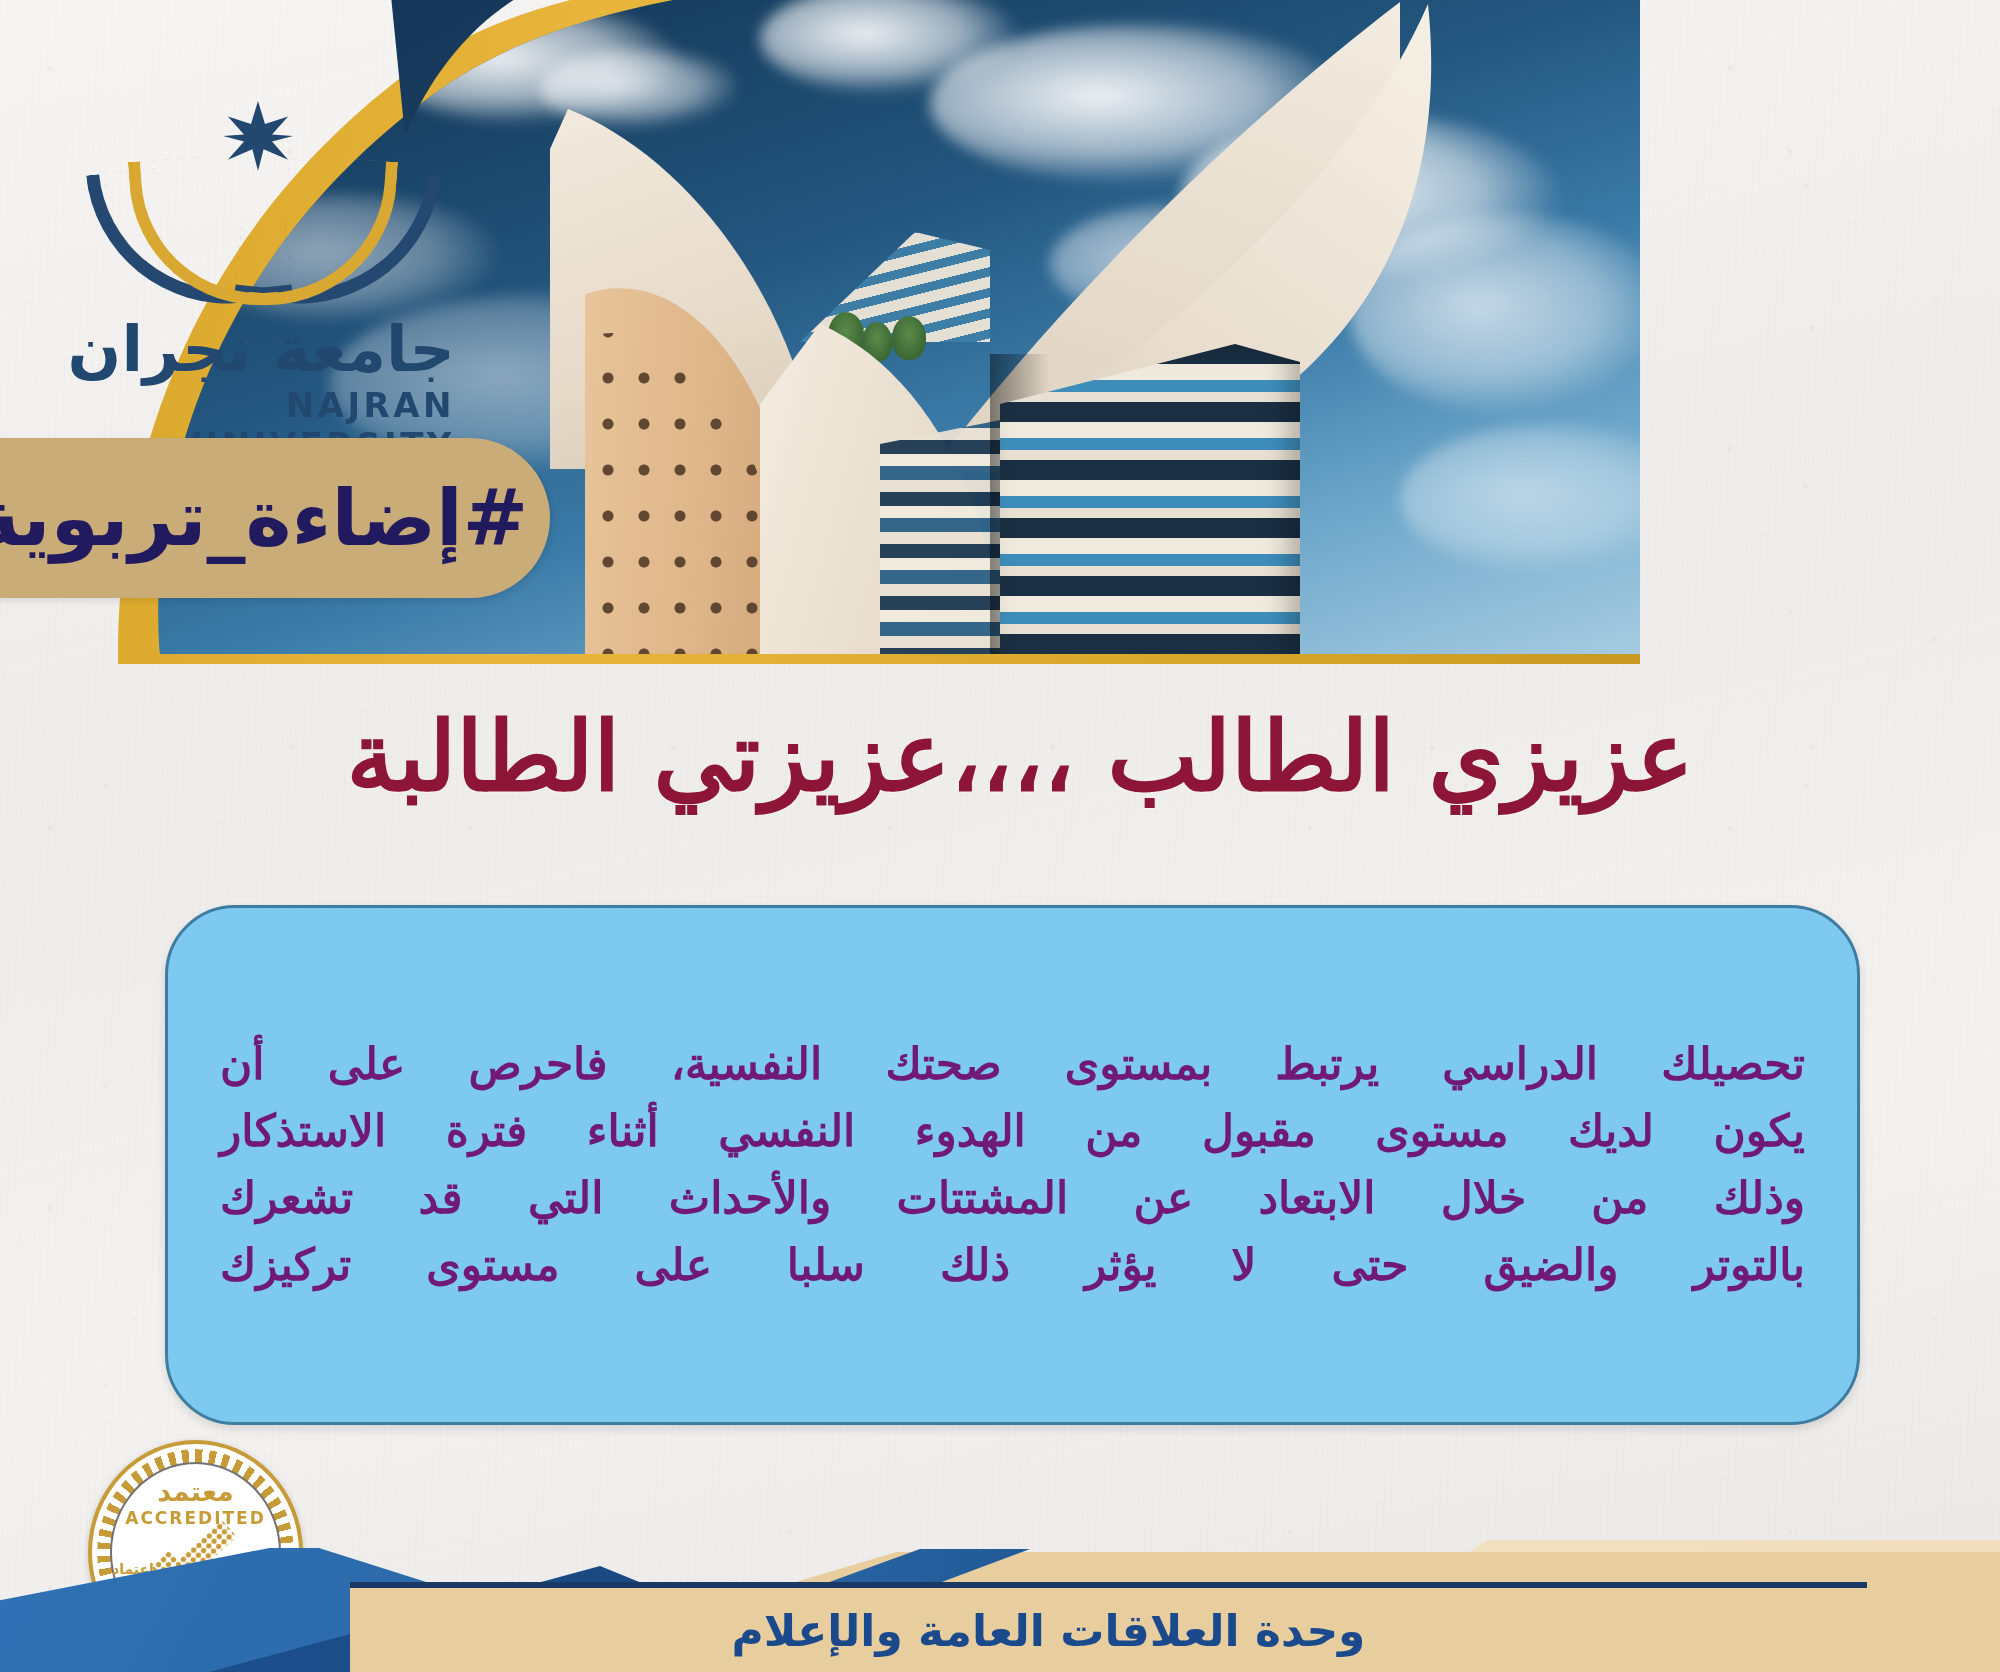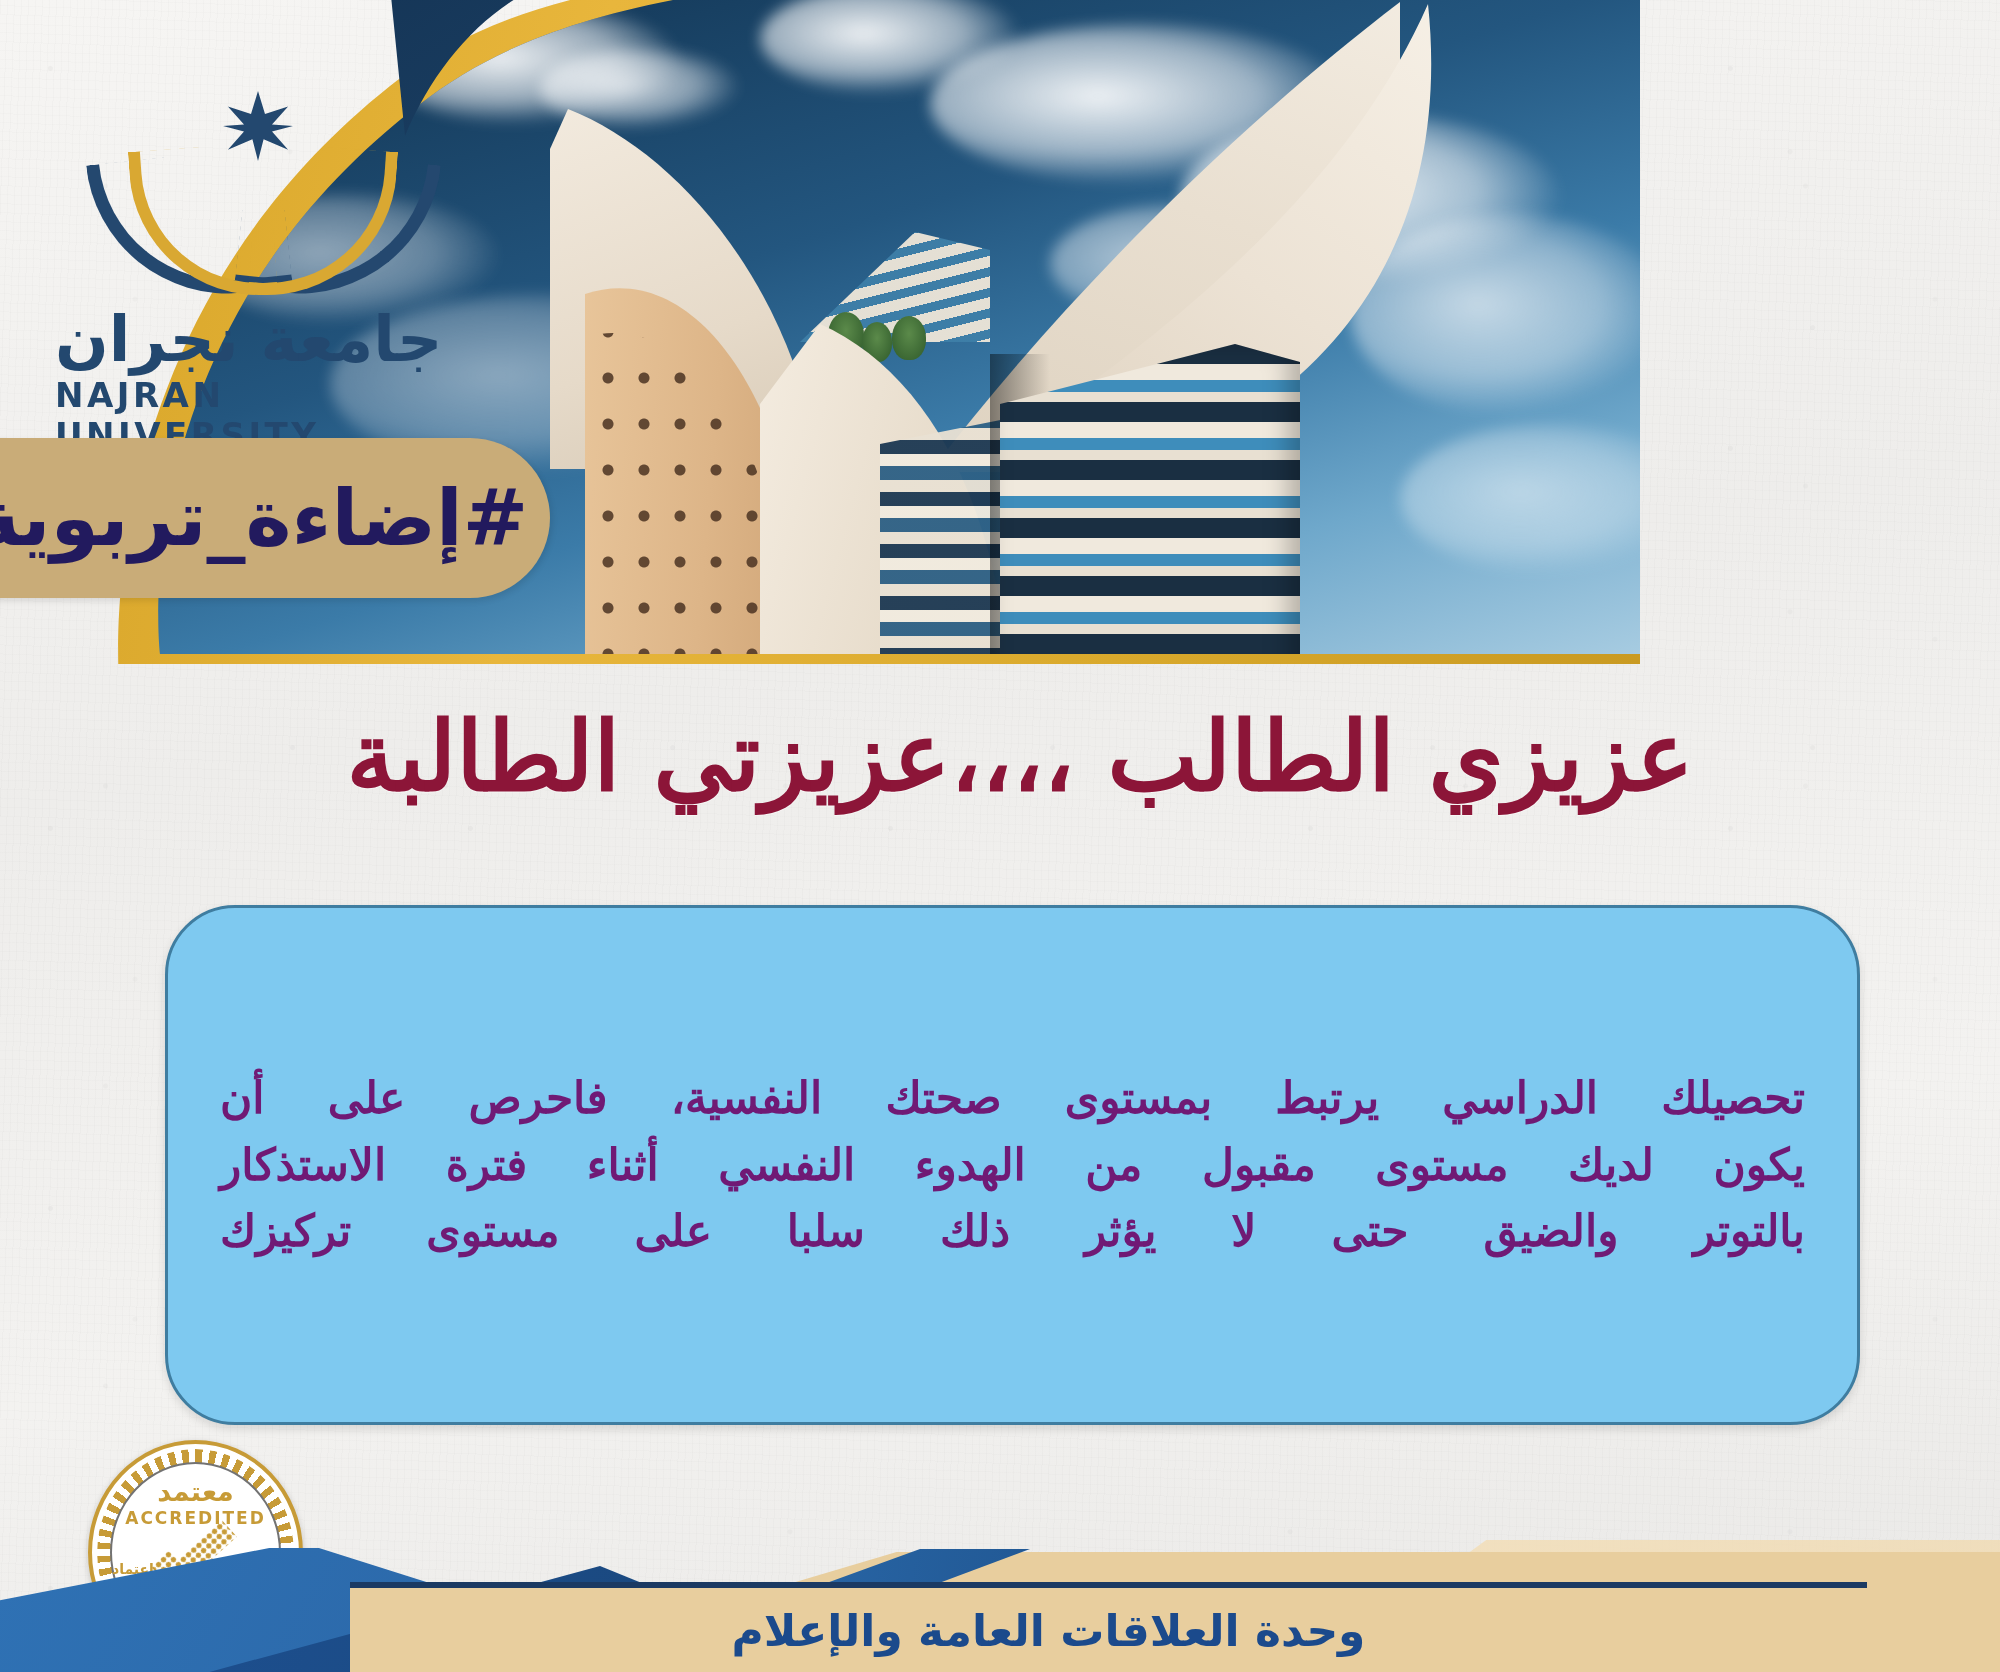--- a/index.html
+++ b/index.html
@@ -169,23 +169,23 @@
     width: 520px; height: 260px;
     background: linear-gradient(150deg, #12304f 0%, #1b4065 100%);
     clip-path: path("M 520 -10 L 520 0 C 470 30 430 80 405 140 L 390 -10 Z");
   }
 
   
   .logo-block {
     position: absolute;
     right: 1545px;            
     left: 55px;
-    top: 85px;
+    top: 95px;
     width: 400px;
-    text-align: left;
+    text-align: right;
     direction: rtl;
   }
   .logo-mark { position: relative; width: 400px; height: 230px; margin: 0 auto; }
   .logo-star {
     position: absolute; left: 168px; top: 6px; width: 70px; height: 70px;
     background: #23486f;
     clip-path: polygon(
       50% 0%, 60% 33%, 93% 22%, 70% 48%, 100% 50%,
       70% 58%, 93% 84%, 58% 69%, 50% 100%, 42% 69%,
       7% 84%, 30% 58%, 0% 50%, 30% 48%, 7% 22%, 40% 33%);
@@ -458,20 +458,21 @@
 
   <div class="hashtag-pill">
     <span class="hashtag-text">#إضاءة_تربوية</span>
   </div>
 
   <div class="headline">عزيزي الطالب ،،،،عزيزتي الطالبة</div>
 
   <div class="message-box">
     <div class="message-line">تحصيلك الدراسي يرتبط بمستوى صحتك النفسية، فاحرص على أن</div>
     <div class="message-line">يكون لديك مستوى مقبول من الهدوء النفسي أثناء فترة الاستذكار</div>
+    <div class="message-line">وذلك من خلال الابتعاد عن المشتتات والأحداث التي قد تشعرك</div>
     <div class="message-line last">بالتوتر والضيق حتى لا يؤثر ذلك سلبا على مستوى تركيزك</div>
   </div>
 
   <div class="seal">
     <div class="seal-outer"></div>
     <div class="seal-guilloche"></div>
     <div class="seal-inner">
       <div class="seal-ar">معتمد</div>
       <div class="seal-en">ACCREDITED</div>
       <div class="seal-check"></div>

